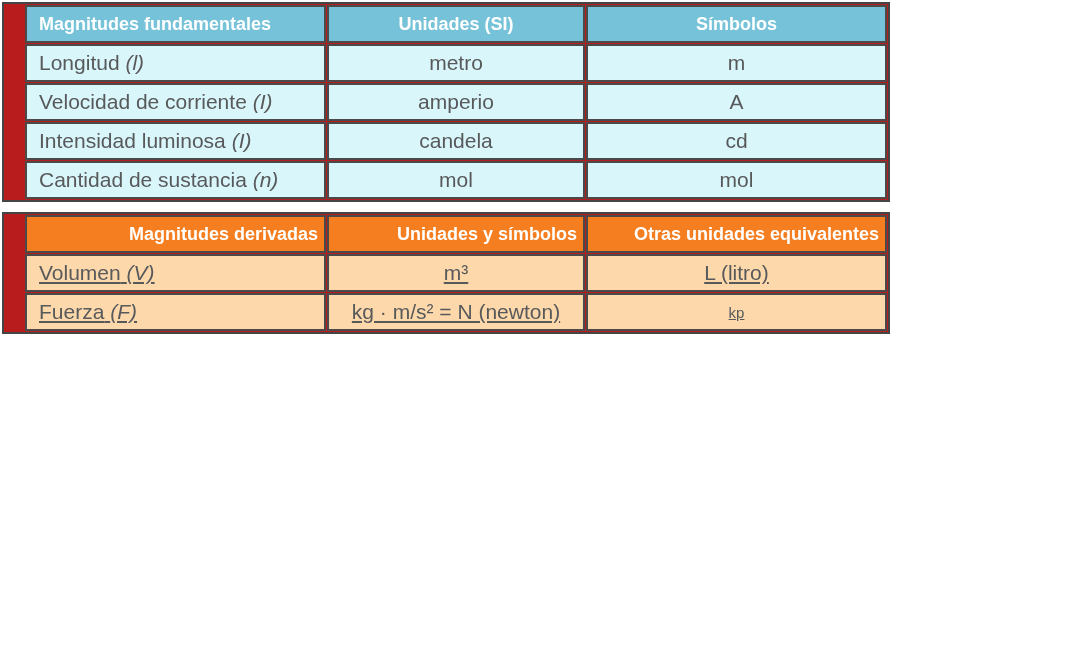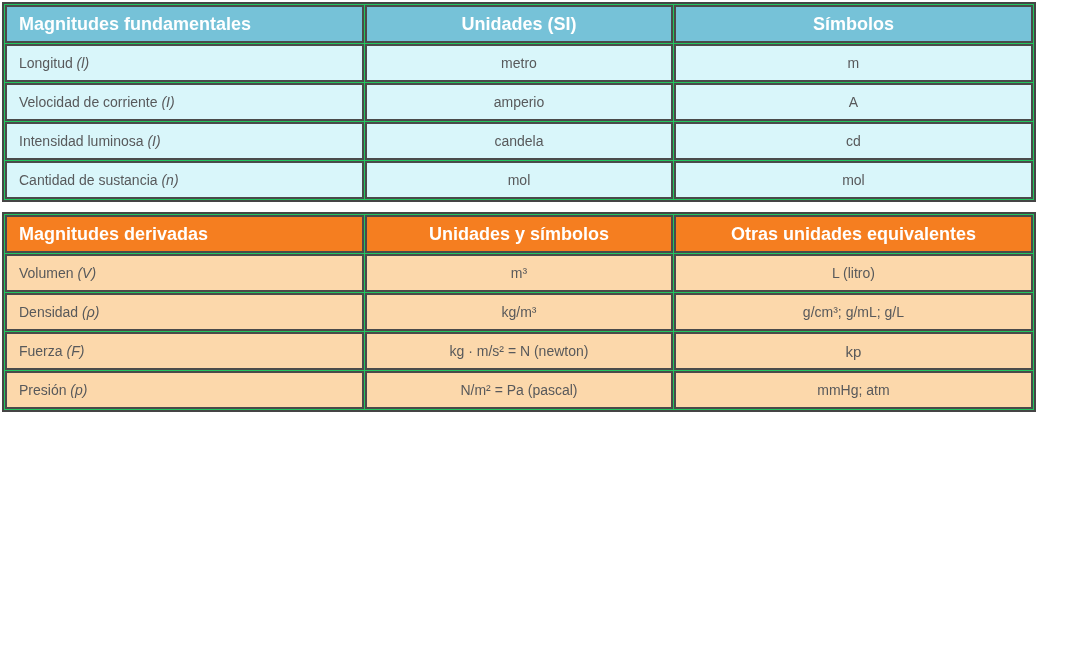--- a/index.html
+++ b/index.html
@@ -7,55 +7,56 @@
     padding: 0;
     background: #ffffff;
     width: 1066px;
     height: 656px;
     font-family: "Liberation Sans", sans-serif;
   }
   .wrap {
     padding: 2px 4px 2px 2px;
   }
   table {
-    width: 1034px;
+    width: 888px;
     table-layout: fixed;
     border-collapse: separate;
     border-spacing: 1px;
-    background: #22c55e;
+    background: #b91c1c;
     border: 2px solid #454545;
+    padding-left: 20px;
   }
   .t-si { margin-bottom: 10px; }
   col.c1 { width: 35%; }
   col.c2 { width: 30%; }
   col.c3 { width: 35%; }
   th, td {
     border: 2px solid #4a4a4a;
     height: 34px;
-    font-size: 14px;
+    font-size: 21px;
     color: #58595b;
     text-align: center;
     vertical-align: middle;
     padding: 0 6px;
     overflow: hidden;
     white-space: nowrap;
   }
   th {
     font-weight: bold;
     color: #ffffff;
     font-size: 18px;
   }
   th.c1, td.c1 {
     text-align: left;
     padding-left: 12px;
   }
   .t-si th { background: #76c2d8; }
   .t-si td { background: #d9f6fa; }
-  .t-der th { background: #f57e20; }
-  .t-der td { background: #fcd8ab; }
+  .t-der th { background: #f57e20; text-align: right; }
+  .t-der td { background: #fcd8ab; text-decoration: underline; }
   td.small { font-size: 15px; }
   td i { font-style: italic; }
 </style>
 </head>
 <body>
 
 <div class="wrap">
 
   <table class="t-si">
     <colgroup>
@@ -107,30 +108,20 @@
         <th class="c3">Otras unidades equivalentes</th>
       </tr>
     </thead>
     <tbody>
       <tr>
         <td class="c1"><span>Volumen</span> <i>(V)</i></td>
         <td class="c2">m³</td>
         <td class="c3">L (litro)</td>
       </tr>
       <tr>
-        <td class="c1"><span>Densidad</span> <i>(ρ)</i></td>
-        <td class="c2">kg/m³</td>
-        <td class="c3">g/cm³; g/mL; g/L</td>
-      </tr>
-      <tr>
         <td class="c1"><span>Fuerza</span> <i>(F)</i></td>
         <td class="c2">kg · m/s² = N (newton)</td>
         <td class="c3 small">kp</td>
-      </tr>
-      <tr>
-        <td class="c1"><span>Presión</span> <i>(p)</i></td>
-        <td class="c2">N/m² = Pa (pascal)</td>
-        <td class="c3">mmHg; atm</td>
       </tr>
     </tbody>
   </table>
 
 </div>
 
 </body></html>

